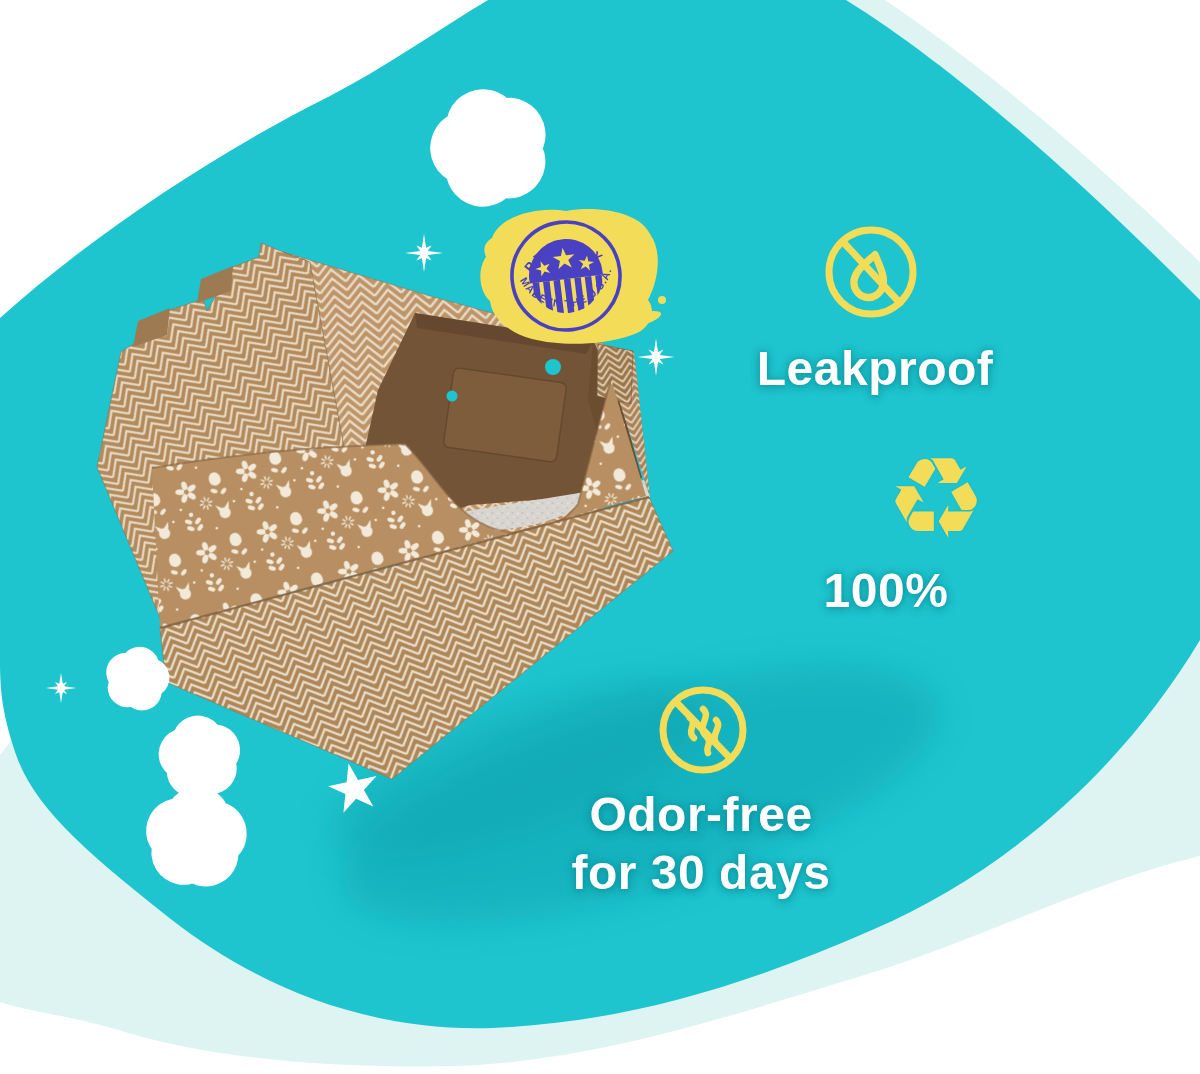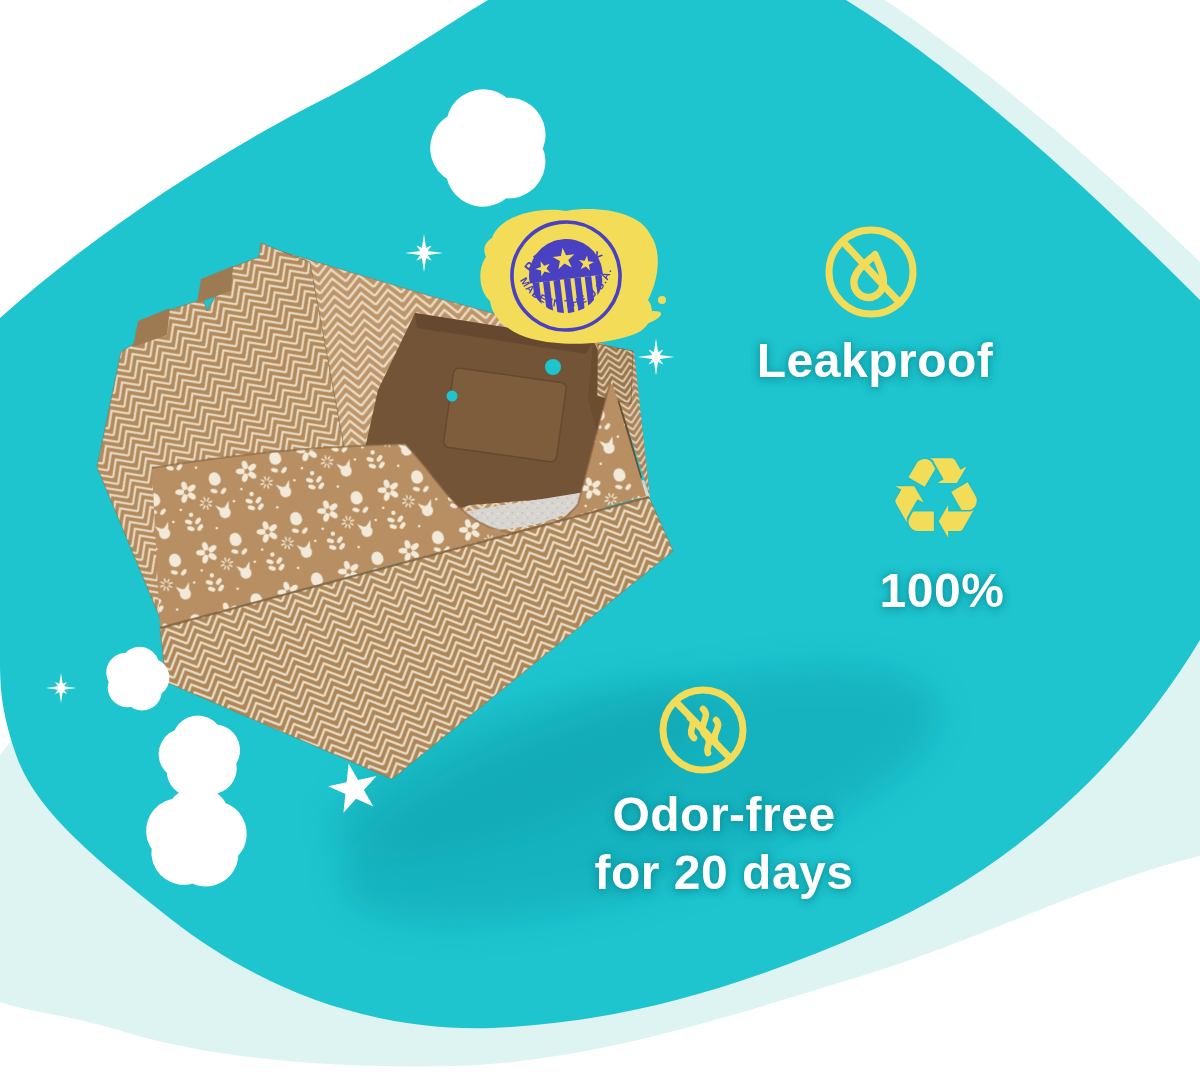--- a/index.html
+++ b/index.html
@@ -3,23 +3,23 @@
 <meta charset="utf-8">
 <style>
   html,body{margin:0;padding:0;background:#ffffff;}
   .stage{position:relative;width:1200px;height:1074px;overflow:hidden;background:#ffffff;
          font-family:"Liberation Sans",sans-serif;}
   .scene{position:absolute;left:0;top:0;width:1200px;height:1074px;}
   .feature-label{position:absolute;transform:translateX(-50%);text-align:center;color:#ffffff;
     font-weight:700;font-size:48px;line-height:58px;letter-spacing:.5px;white-space:nowrap;
     text-shadow:0 0 9px rgba(12,148,158,.75),0 0 3px rgba(12,148,158,.55),0 3px 8px rgba(10,120,130,.35);}
   .feature-label span{display:block;}
-  #label-leakproof{left:875px;top:332px;}
-  #label-recyclable{left:942px;top:562px;}
-  #label-odor{left:701px;top:786px;margin-left:23px;}
+  #label-leakproof{left:875px;top:340px;}
+  #label-recyclable{left:886px;top:562px;}
+  #label-odor{left:701px;top:786px;}
   .recycle-glyph{position:absolute;left:936px;top:498px;transform:translate(-50%,-50%);
     font-family:"DejaVu Sans",sans-serif;font-size:112px;line-height:112px;color:#f3dc58;
     text-shadow:0 0 2px rgba(12,148,158,.25);}
 </style>
 </head>
 <body>
 
 <div class="stage">
 <svg class="scene" viewBox="0 0 1200 1074">
   <defs>
@@ -213,15 +213,15 @@
 <div class="recycle-glyph">♻</div>
 
 <div class="feature-label" id="label-leakproof">
   <span>Leakproof</span>
 </div>
 <div class="feature-label" id="label-recyclable">
   <span>100%</span>
 </div>
 <div class="feature-label" id="label-odor">
   <span>Odor-free</span>
-  <span>for 20 days</span>
+  <span>for 30 days</span>
 </div>
 </div>
 
 </body></html>

